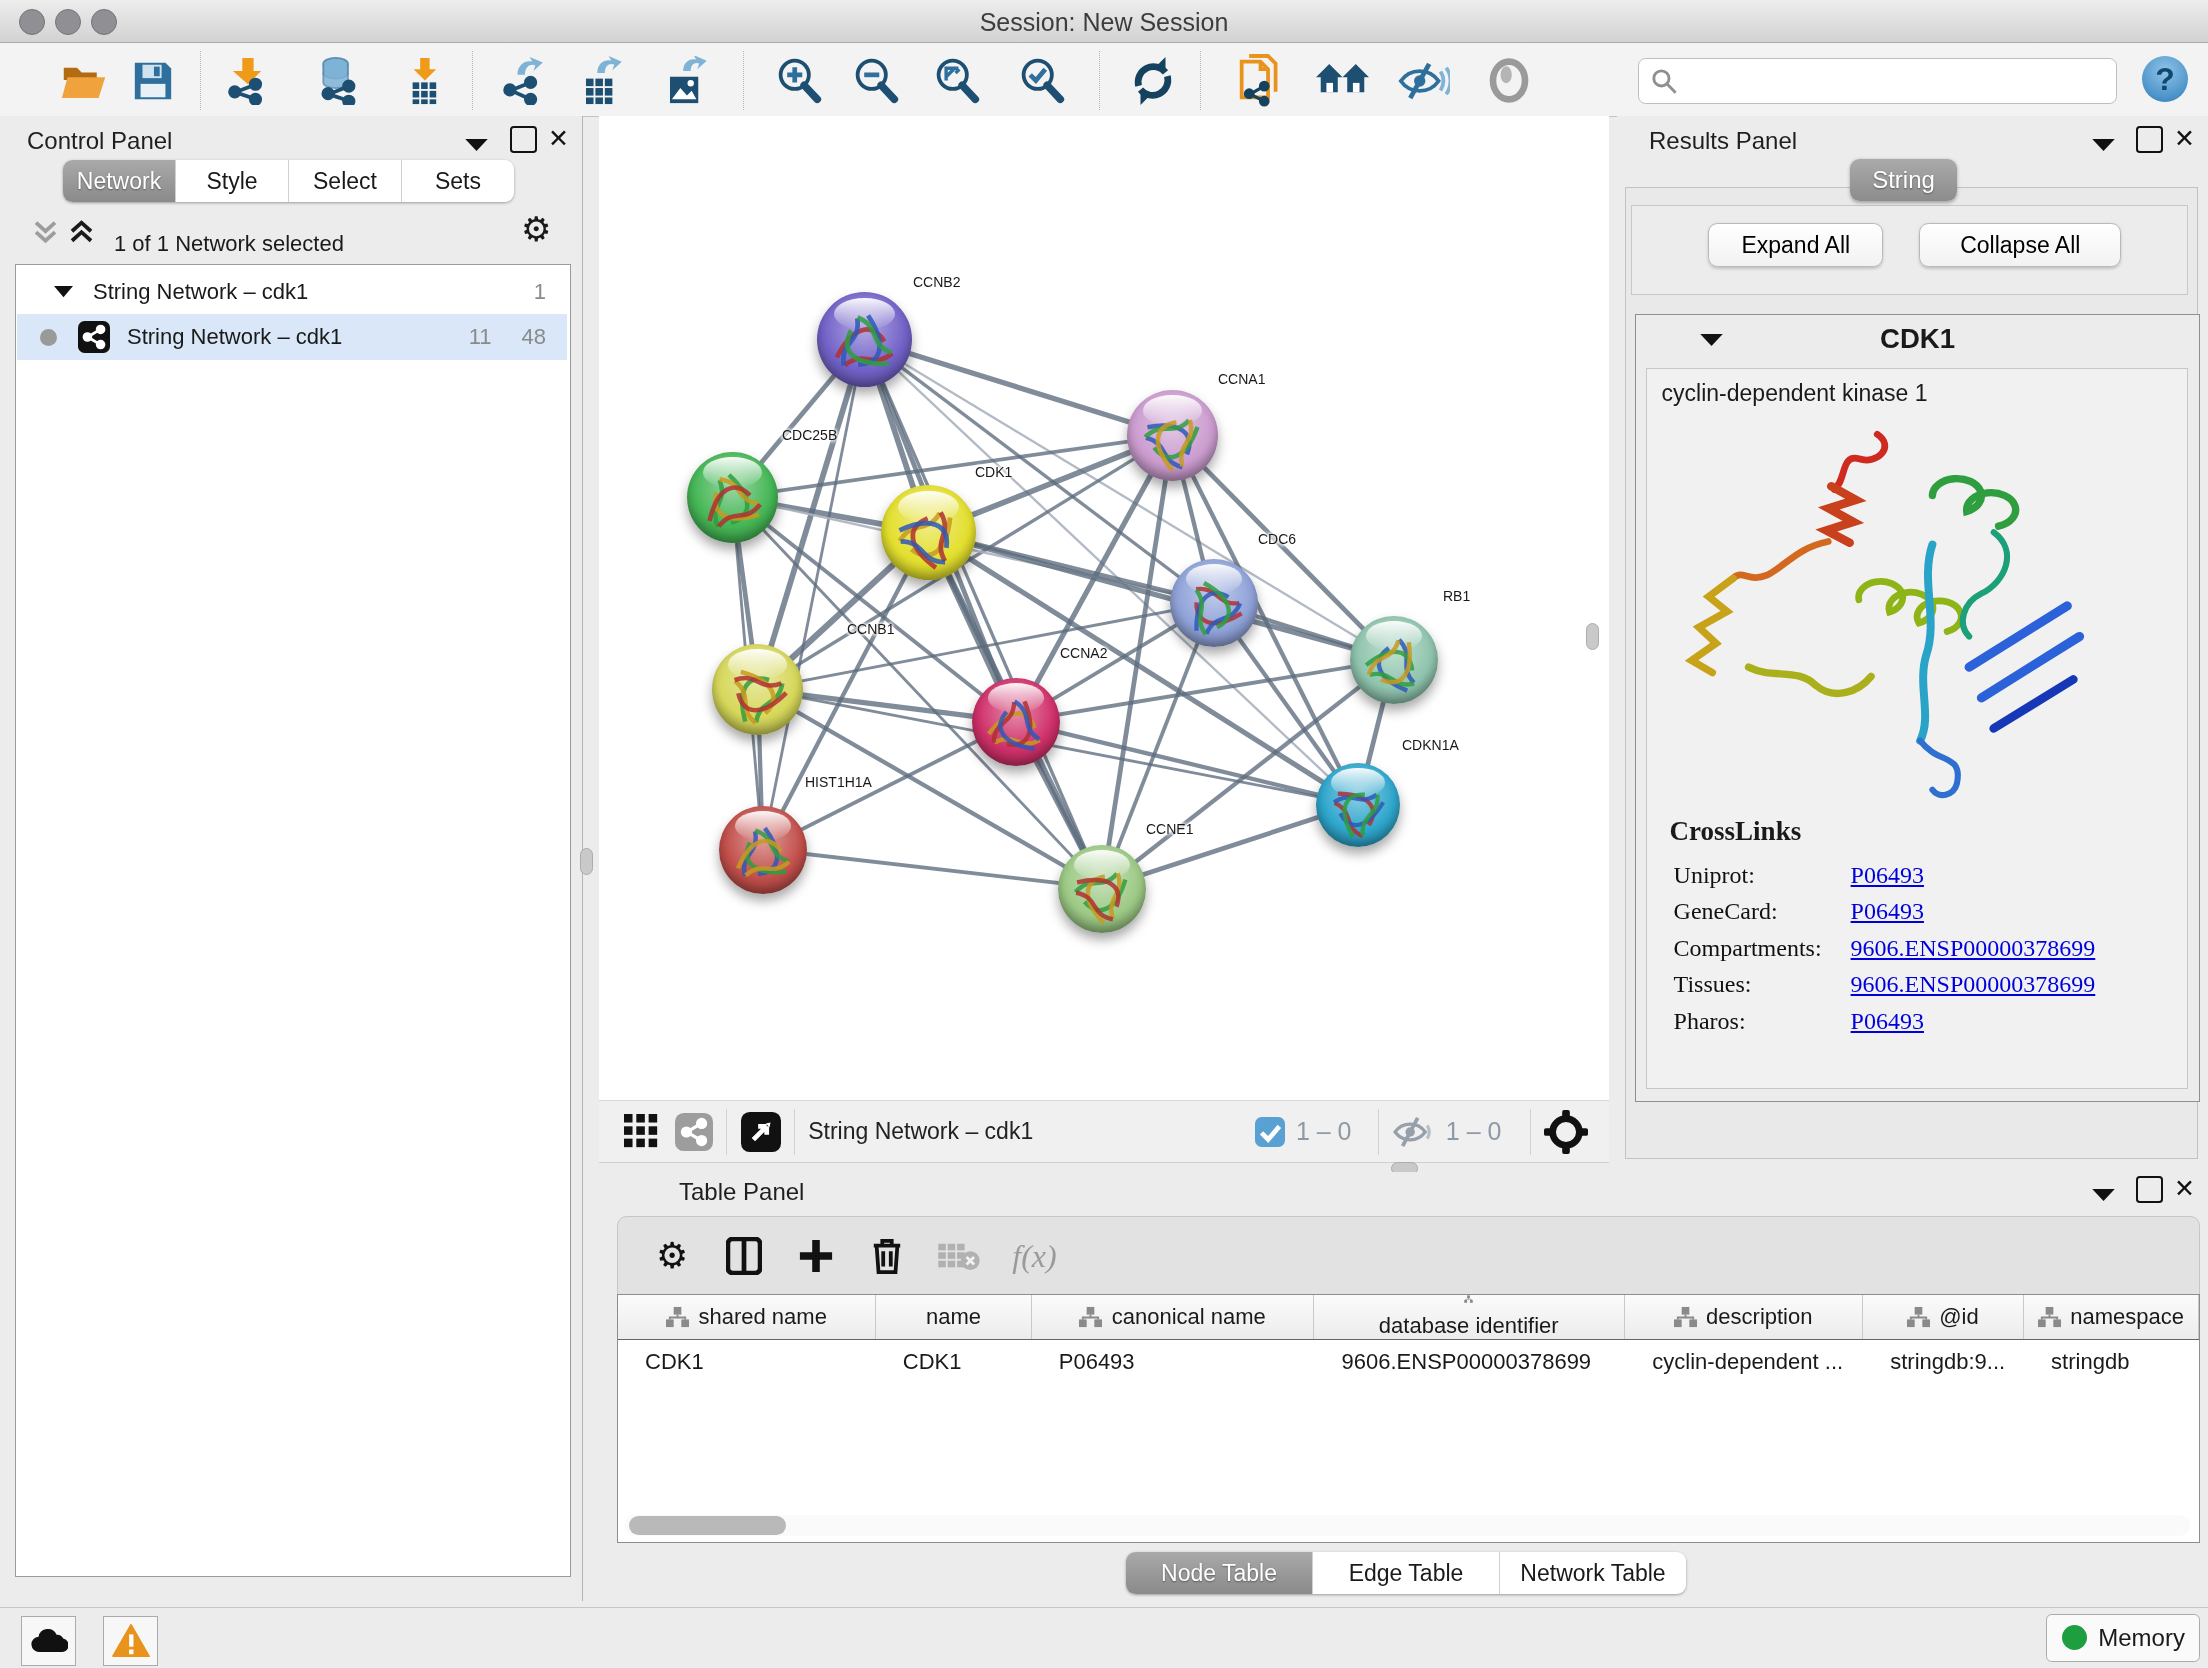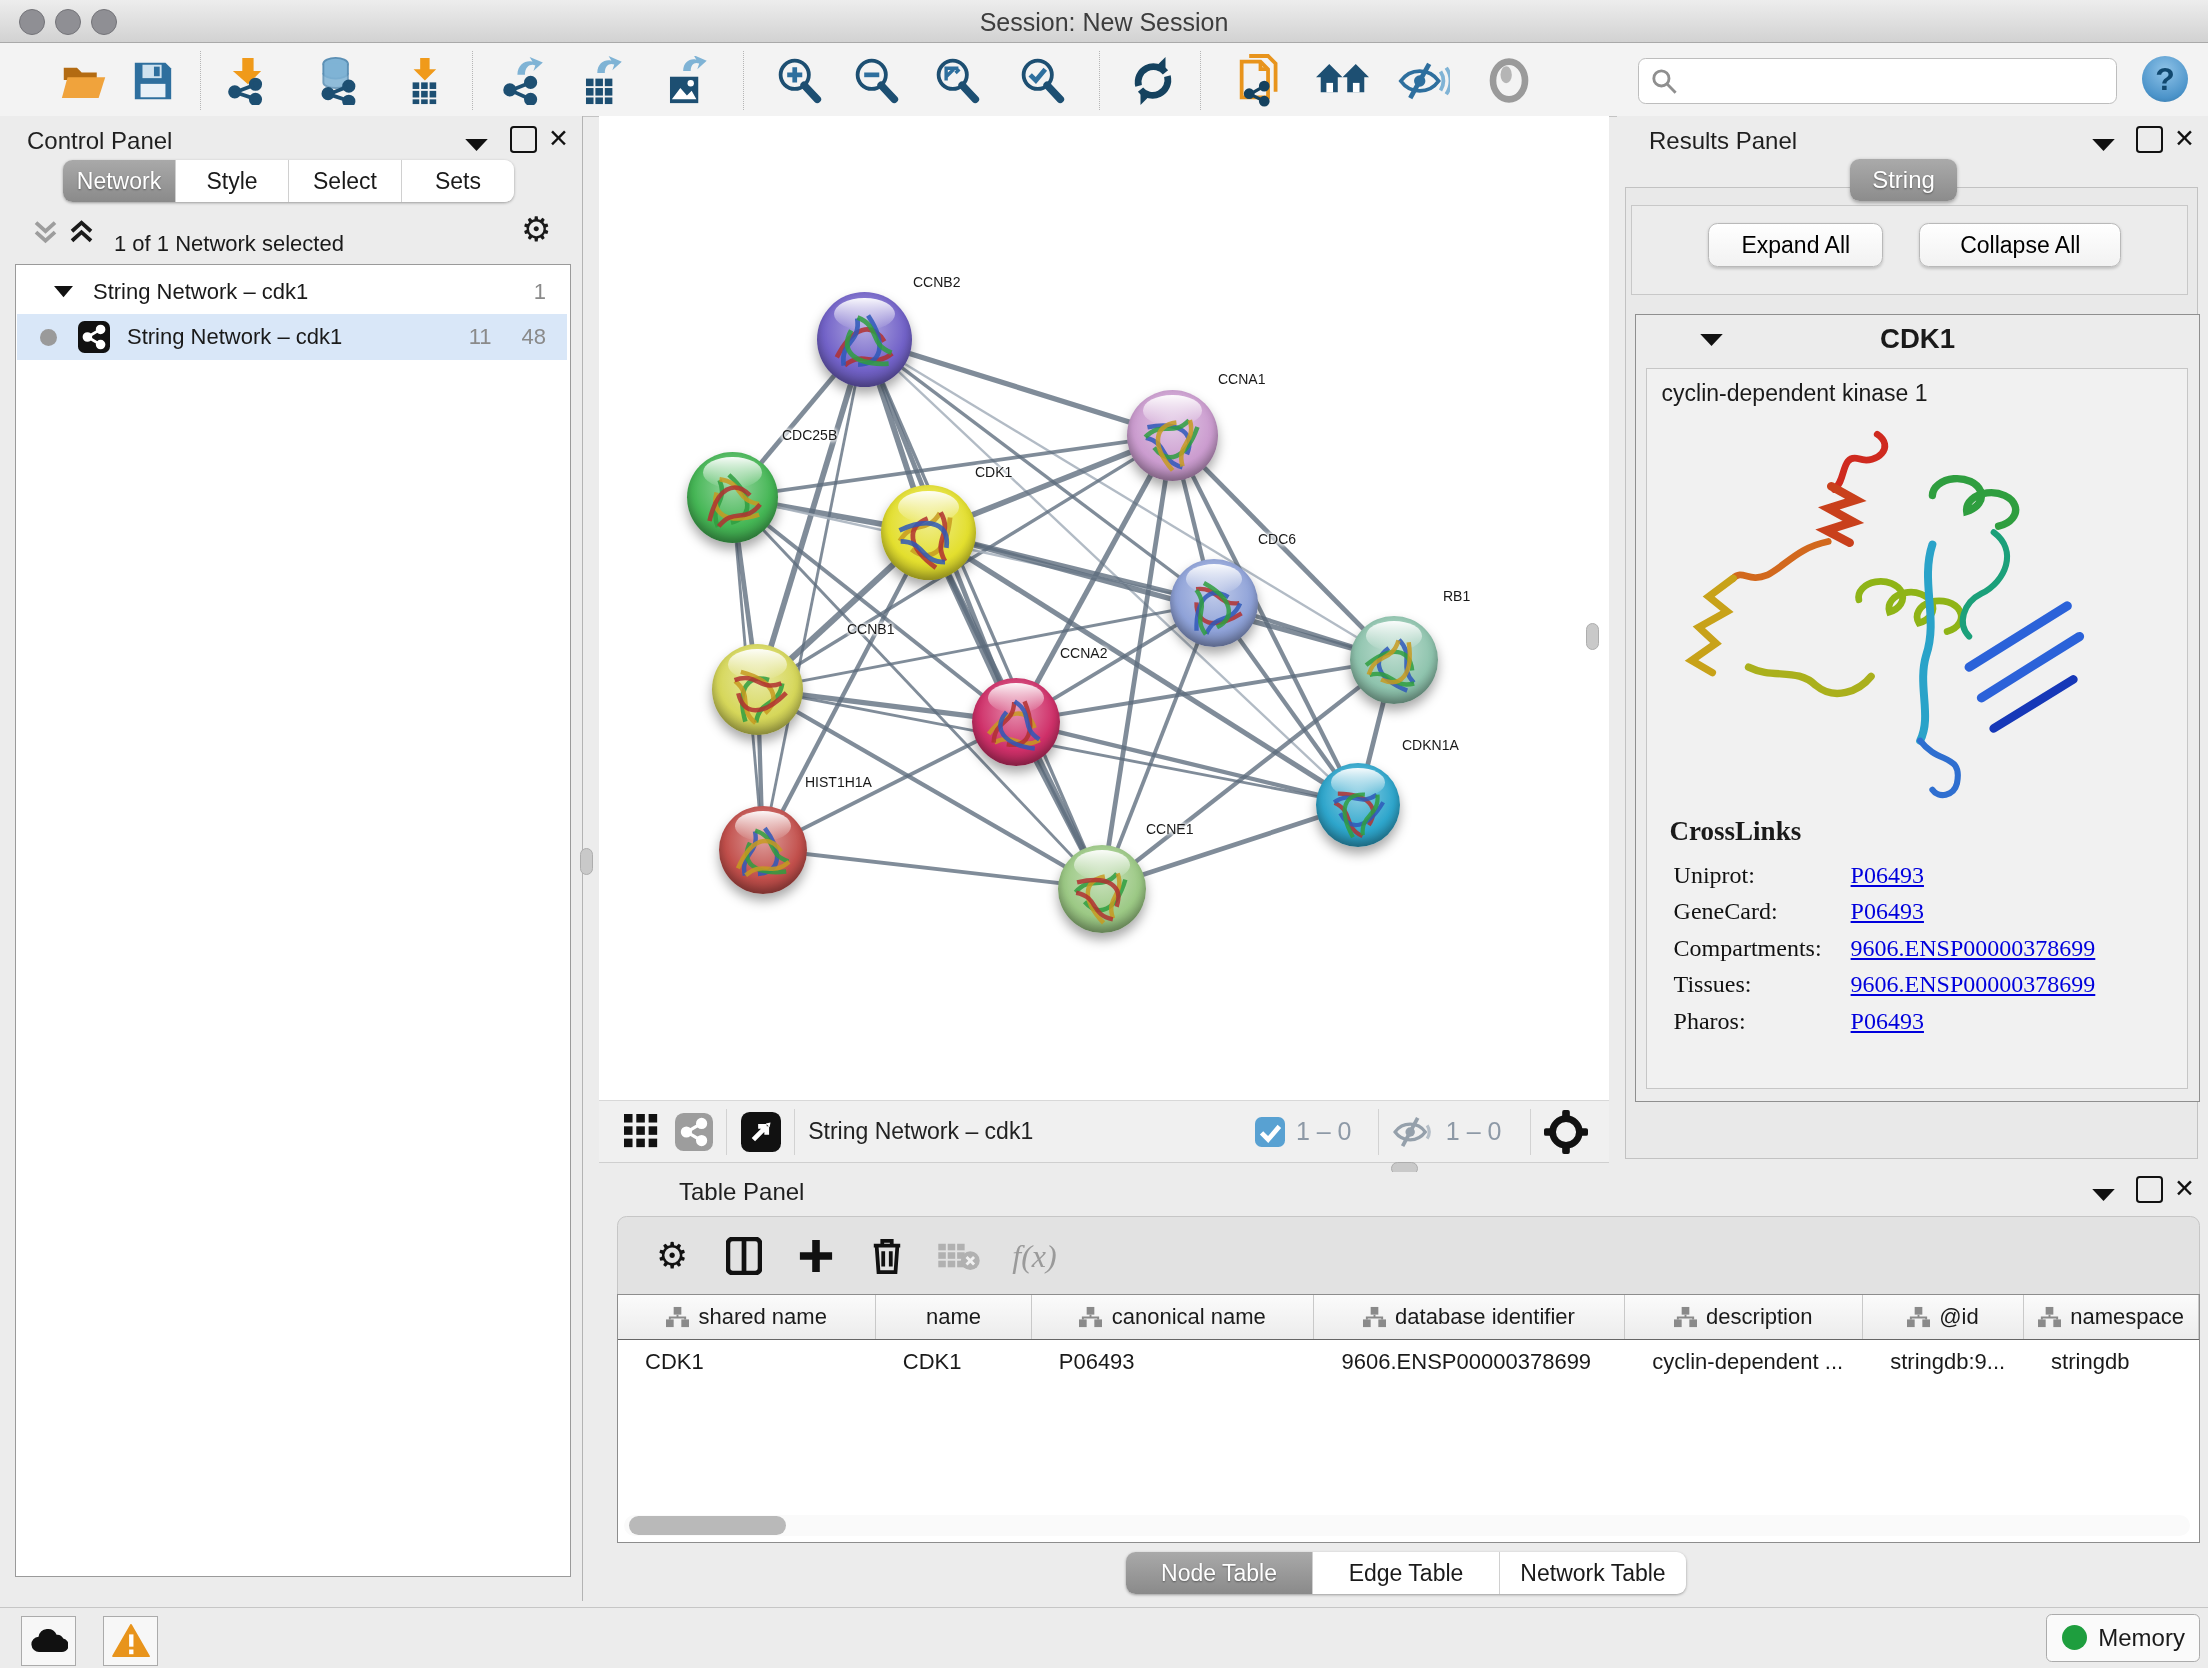--- a/index.html
+++ b/index.html
@@ -708,21 +708,21 @@
             <svg width="23" height="23" viewBox="0 0 24 24">
               <g fill="#8a8a8a">
                 <rect x="8" y="1" width="8" height="8"></rect>
                 <rect x="0" y="14" width="8" height="8"></rect>
                 <rect x="16" y="14" width="8" height="8"></rect>
               </g>
               <path d="M12 9 v3 M4 14 v-2 h16 v2" stroke="#8a8a8a" stroke-width="2" fill="none"></path>
             </svg>
             <span>canonical name</span>
           </div>
-          <div class="th" style="width: 311px;">
+          <div class="th" style="width: 311px; flex-direction: column;">
             <svg width="23" height="23" viewBox="0 0 24 24">
               <g fill="#8a8a8a">
                 <rect x="8" y="1" width="8" height="8"></rect>
                 <rect x="0" y="14" width="8" height="8"></rect>
                 <rect x="16" y="14" width="8" height="8"></rect>
               </g>
               <path d="M12 9 v3 M4 14 v-2 h16 v2" stroke="#8a8a8a" stroke-width="2" fill="none"></path>
             </svg>
             <span>database identifier</span>
           </div>

